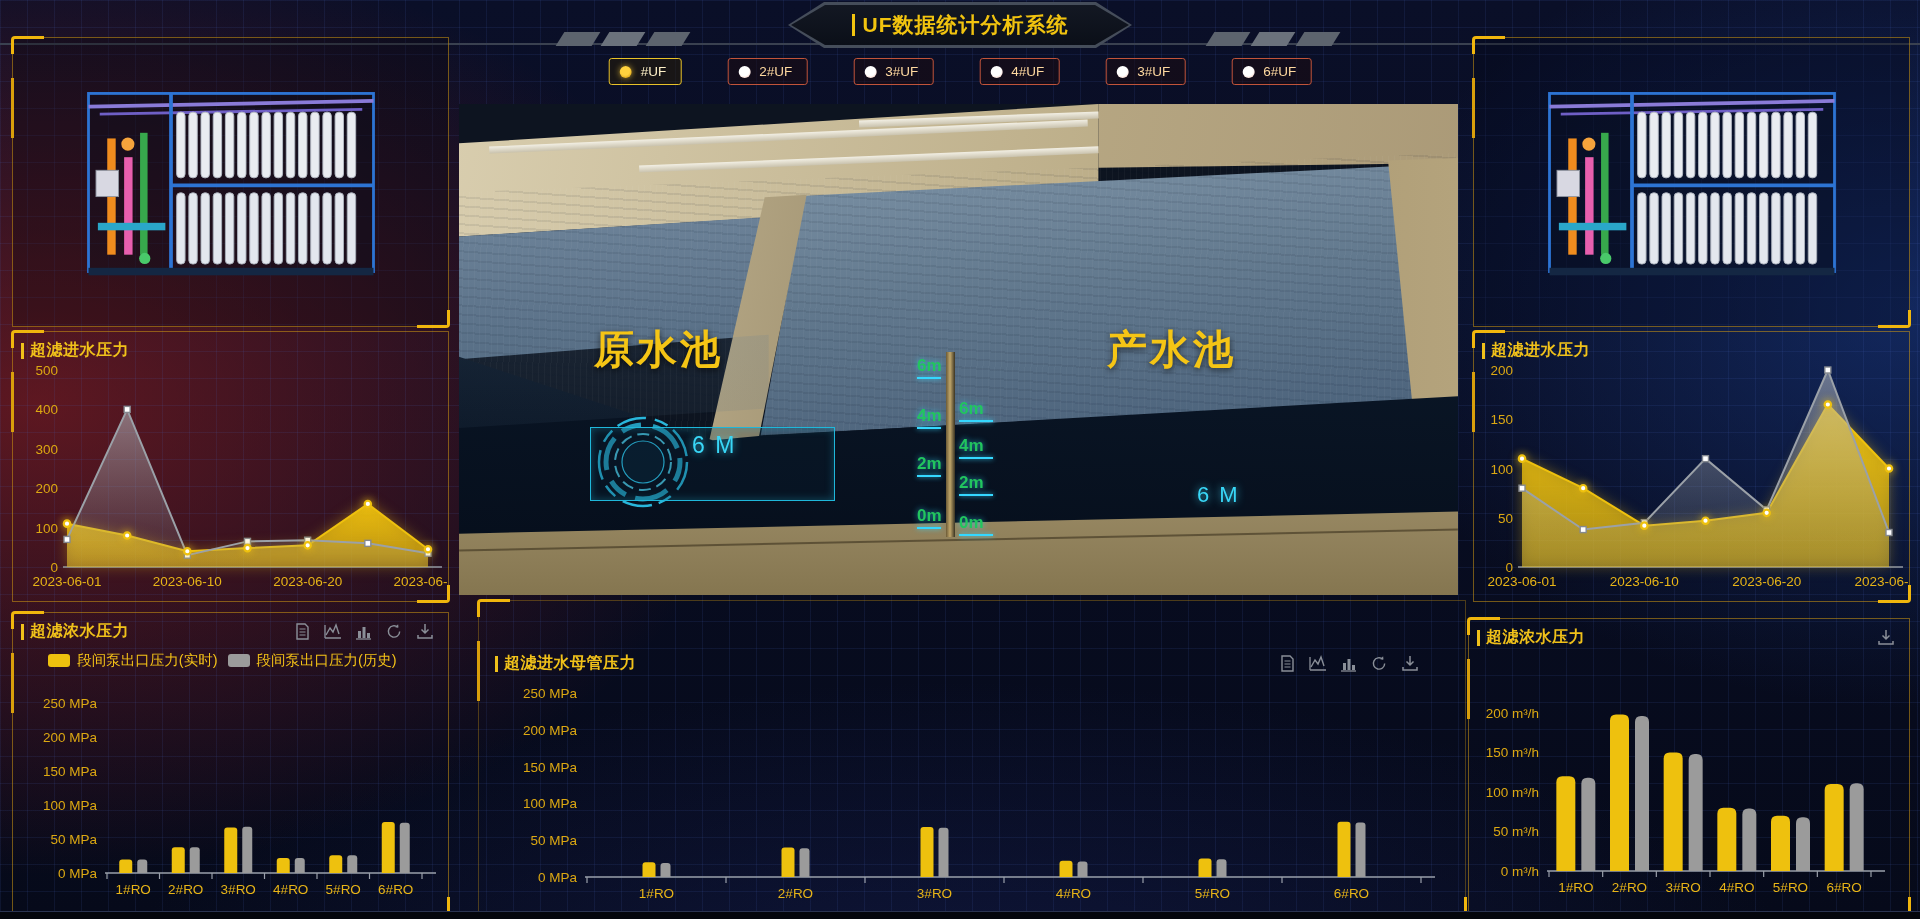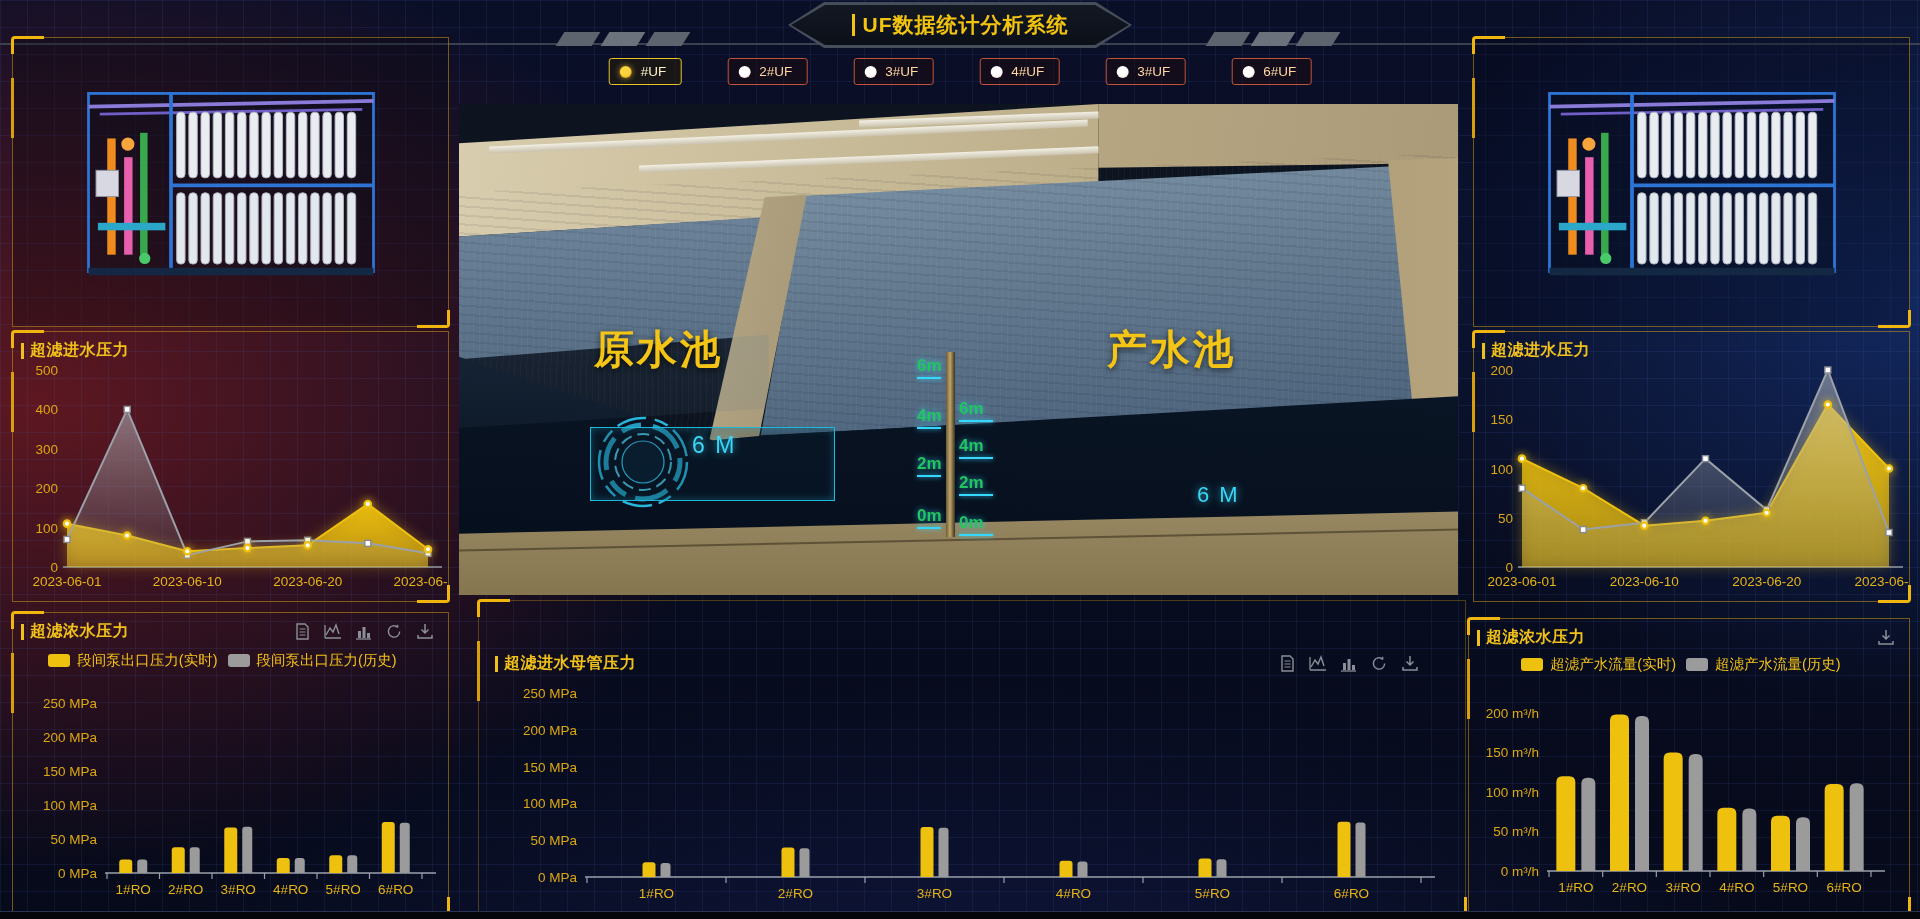--- a/index.html
+++ b/index.html
@@ -582,30 +582,20 @@
     <span class="txt">超滤浓水压力</span>
     </div>
   <div class="toolbox" style="right:14px;top:10px;">
       <span style="cursor:pointer;">
         <svg width="18" height="17" viewBox="0 0 18 17">
           <path d="M9 1v9M5.5 6.5L9 10l3.5-3.5" fill="none" stroke="#8a8f98" stroke-width="1.5"></path>
           <path d="M2 12v3h14v-3" fill="none" stroke="#8a8f98" stroke-width="1.5"></path>
         </svg>
       </span>
     </div>
-  <div class="legend" style="top:36px;">
-      <span class="item">
-        <span class="sw" style="background:#eec10e"></span>
-        <span class="lt">超滤产水流量(实时)</span>
-      </span>
-      <span class="item">
-        <span class="sw" style="background:#9b9b9b"></span>
-        <span class="lt">超滤产水流量(历史)</span>
-      </span>
-    </div>
   <div class="chart-host"><svg width="440" height="294">
         <text class="ytick" x="70" y="257" text-anchor="end">0 m³/h</text>
         <text class="ytick" x="70" y="217.47619047619048" text-anchor="end">50 m³/h</text>
         <text class="ytick" x="70" y="177.95238095238096" text-anchor="end">100 m³/h</text>
         <text class="ytick" x="70" y="138.42857142857142" text-anchor="end">150 m³/h</text>
         <text class="ytick" x="70" y="98.90476190476191" text-anchor="end">200 m³/h</text>
         <line x1="78" y1="252" x2="416" y2="252" stroke="#9aa0ab" stroke-width="1.5"></line>
         <line x1="80" y1="252" x2="80" y2="258" stroke="#9aa0ab" stroke-width="1.2"></line>
         <line x1="133.66666666666666" y1="252" x2="133.66666666666666" y2="258" stroke="#9aa0ab" stroke-width="1.2"></line>
         <line x1="187.33333333333331" y1="252" x2="187.33333333333331" y2="258" stroke="#9aa0ab" stroke-width="1.2"></line>

